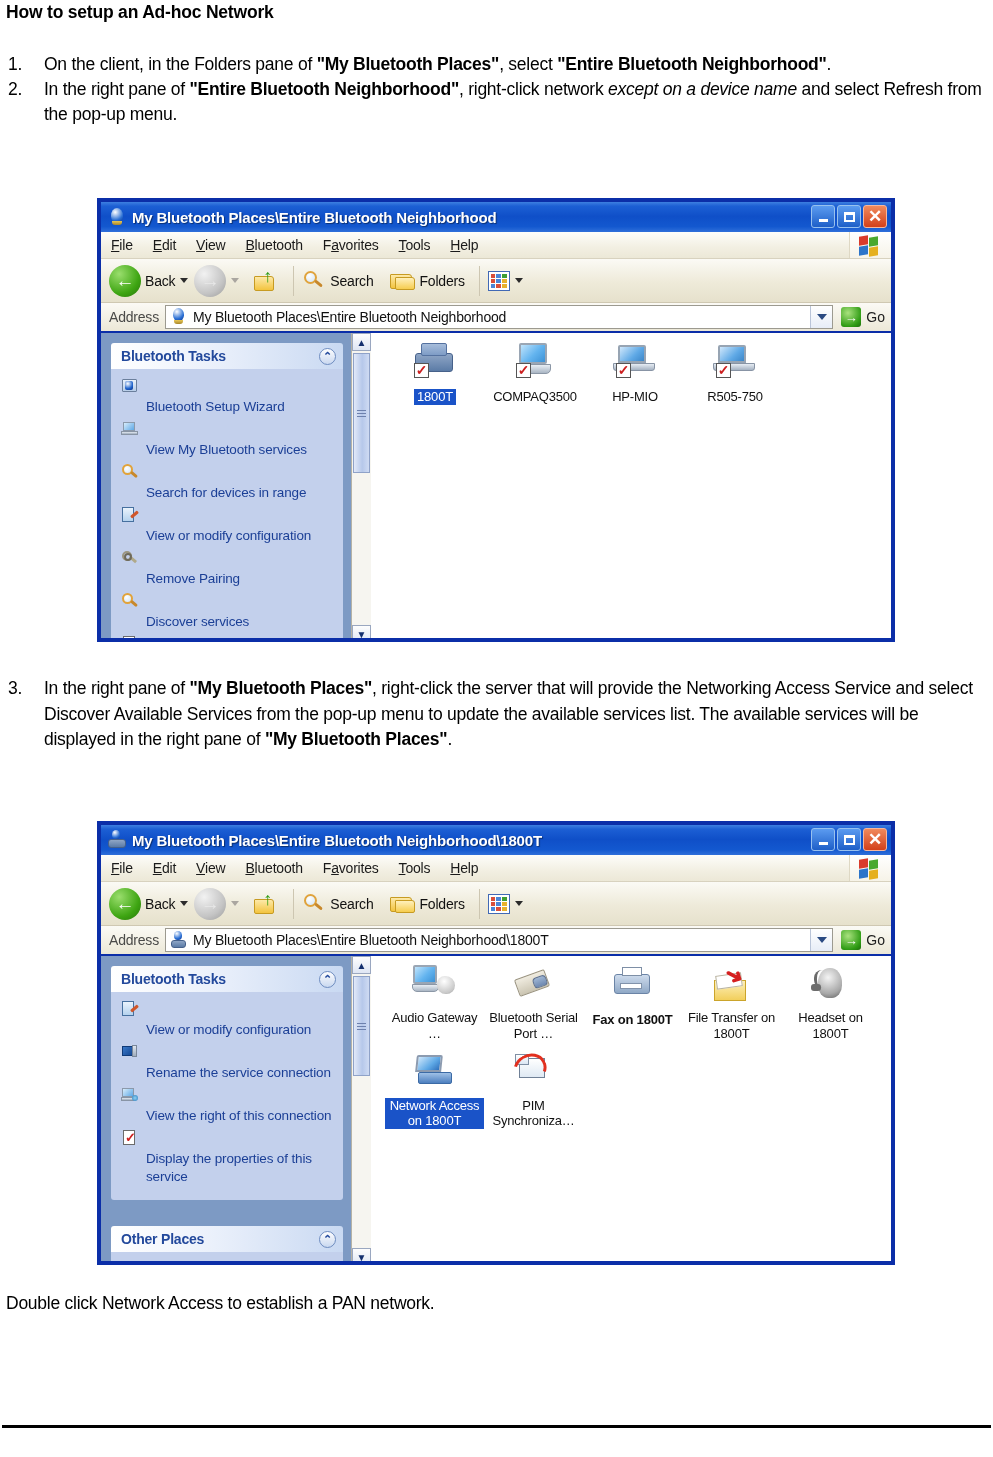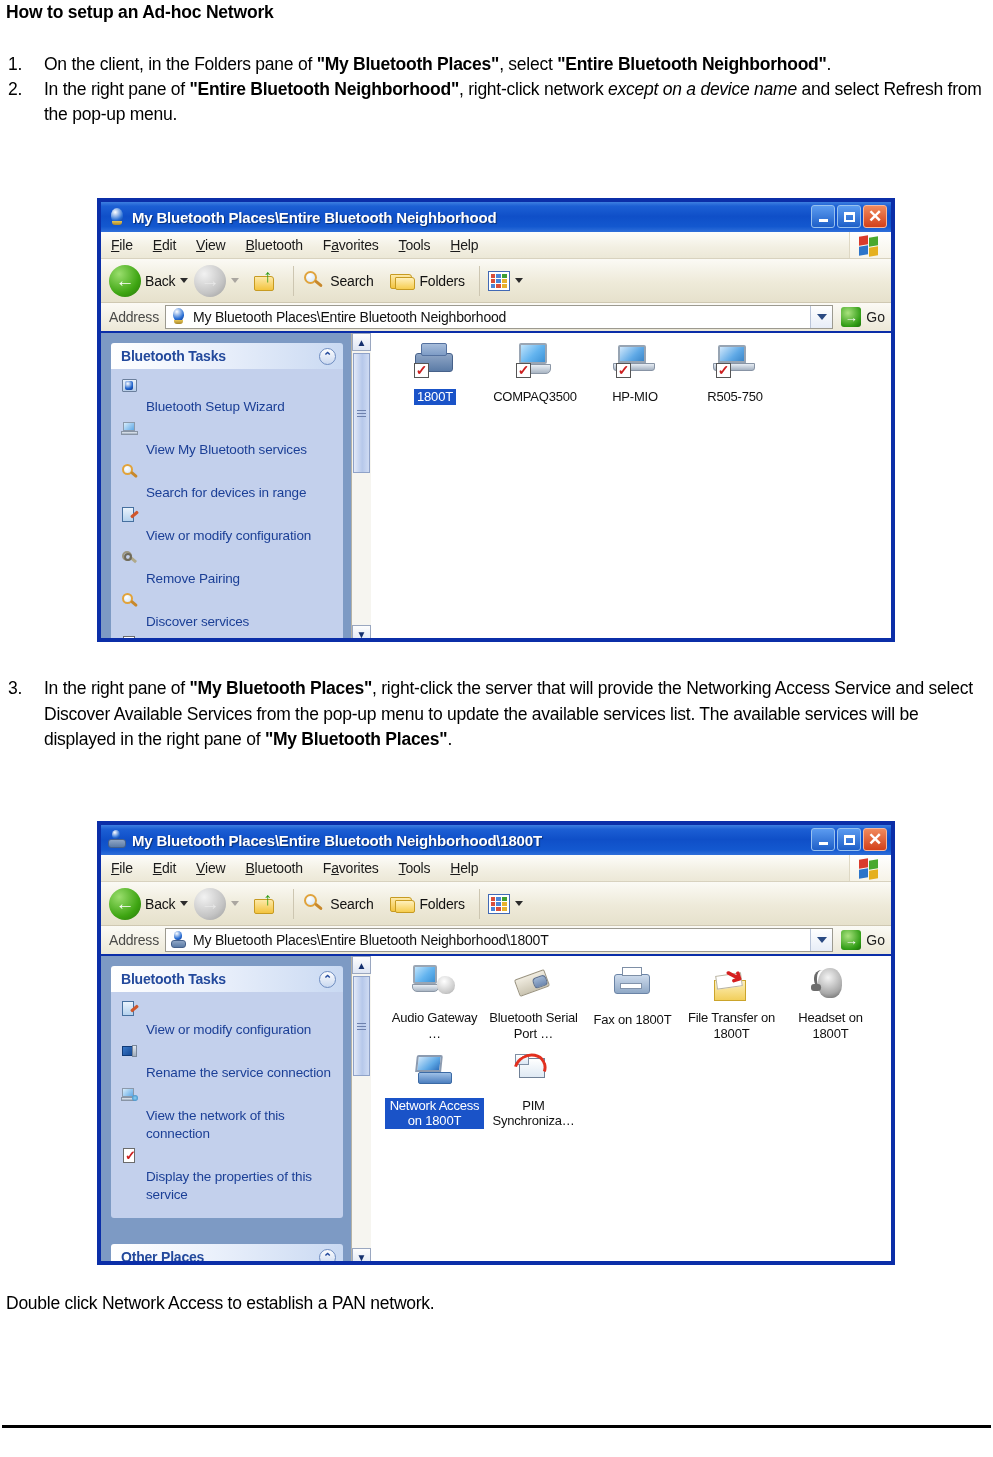--- a/index.html
+++ b/index.html
@@ -846,21 +846,21 @@
                   <span style="position:absolute;left:11px;top:2px;width:5px;height:12px;background:linear-gradient(to bottom,#dfe6ef,#a0adbd);border:1px solid #7a8799;"></span>
                 </span>
                 <span class="task-text">Rename the service connection</span>
               </div>
               <div class="task">
                 <span class="ticon">
                   <span style="position:absolute;left:1px;top:2px;width:12px;height:9px;background:linear-gradient(135deg,#d7ecfb,#5ea8e6);border:1px solid #8b99ab;"></span>
                   <span style="position:absolute;left:0px;top:11px;width:15px;height:4px;background:linear-gradient(to bottom,#e6ecf3,#9dabbc);border:1px solid #8894a5;"></span>
                   <span style="position:absolute;left:11px;top:9px;width:6px;height:6px;background:radial-gradient(circle,#8fd0f2,#2a7fbf);border-radius:50%;"></span>
                 </span>
-                <span class="task-text">View the network of this connection</span>
+                <span class="task-text">View the right of this connection</span>
               </div>
               <div class="task">
                 <span class="ticon">
                   <span style="position:absolute;left:2px;top:1px;width:12px;height:15px;background:#ffffff;border:1px solid #6b6b6b;"></span>
                   <span style="position:absolute;left:4px;top:3px;color:#cc1f1f;font-size:13px;font-weight:bold;line-height:12px;">✓</span>
                 </span>
                 <span class="task-text">Display the properties of this service</span>
               </div>
             </div>
         </div>
@@ -888,21 +888,21 @@
       <div class="contentpane">
         <div class="icon-grid" id="w2-services">
             <div class="grid-cell" style="width: 99px;"><div class="cell-ico">
                 <span class="mon" style="left:1px;top:1px;width:24px;height:19px;"></span>
                 <span class="monbase" style="left:0px;top:20px;width:27px;height:8px;"></span>
                 <span class="gw-hand"></span>
               </div><span class="cell-label">Audio Gateway …</span></div>
             <div class="grid-cell" style="width: 99px;"><div class="cell-ico">
                 <span class="serial"></span>
               </div><span class="cell-label">Bluetooth Serial Port …</span></div>
-            <div class="grid-cell" style="width: 99px;"><div class="cell-ico">
+            <div class="grid-cell" style="width: 99px; font-weight: bold;"><div class="cell-ico">
                 <span class="fax"></span>
                 <span class="fax-paper"></span>
                 <span style="position:absolute;left:10px;top:19px;width:22px;height:6px;background:#fff;border:1px solid #8293ab;"></span>
               </div><span class="cell-label">Fax on 1800T</span></div>
             <div class="grid-cell" style="width: 99px;"><div class="cell-ico">
                 <span class="envelope"></span>
                 <span class="env-flap"></span>
                 <span class="red-arrow">➜</span>
               </div><span class="cell-label">File Transfer on 1800T</span></div>
             <div class="grid-cell" style="width: 99px;"><div class="cell-ico">

